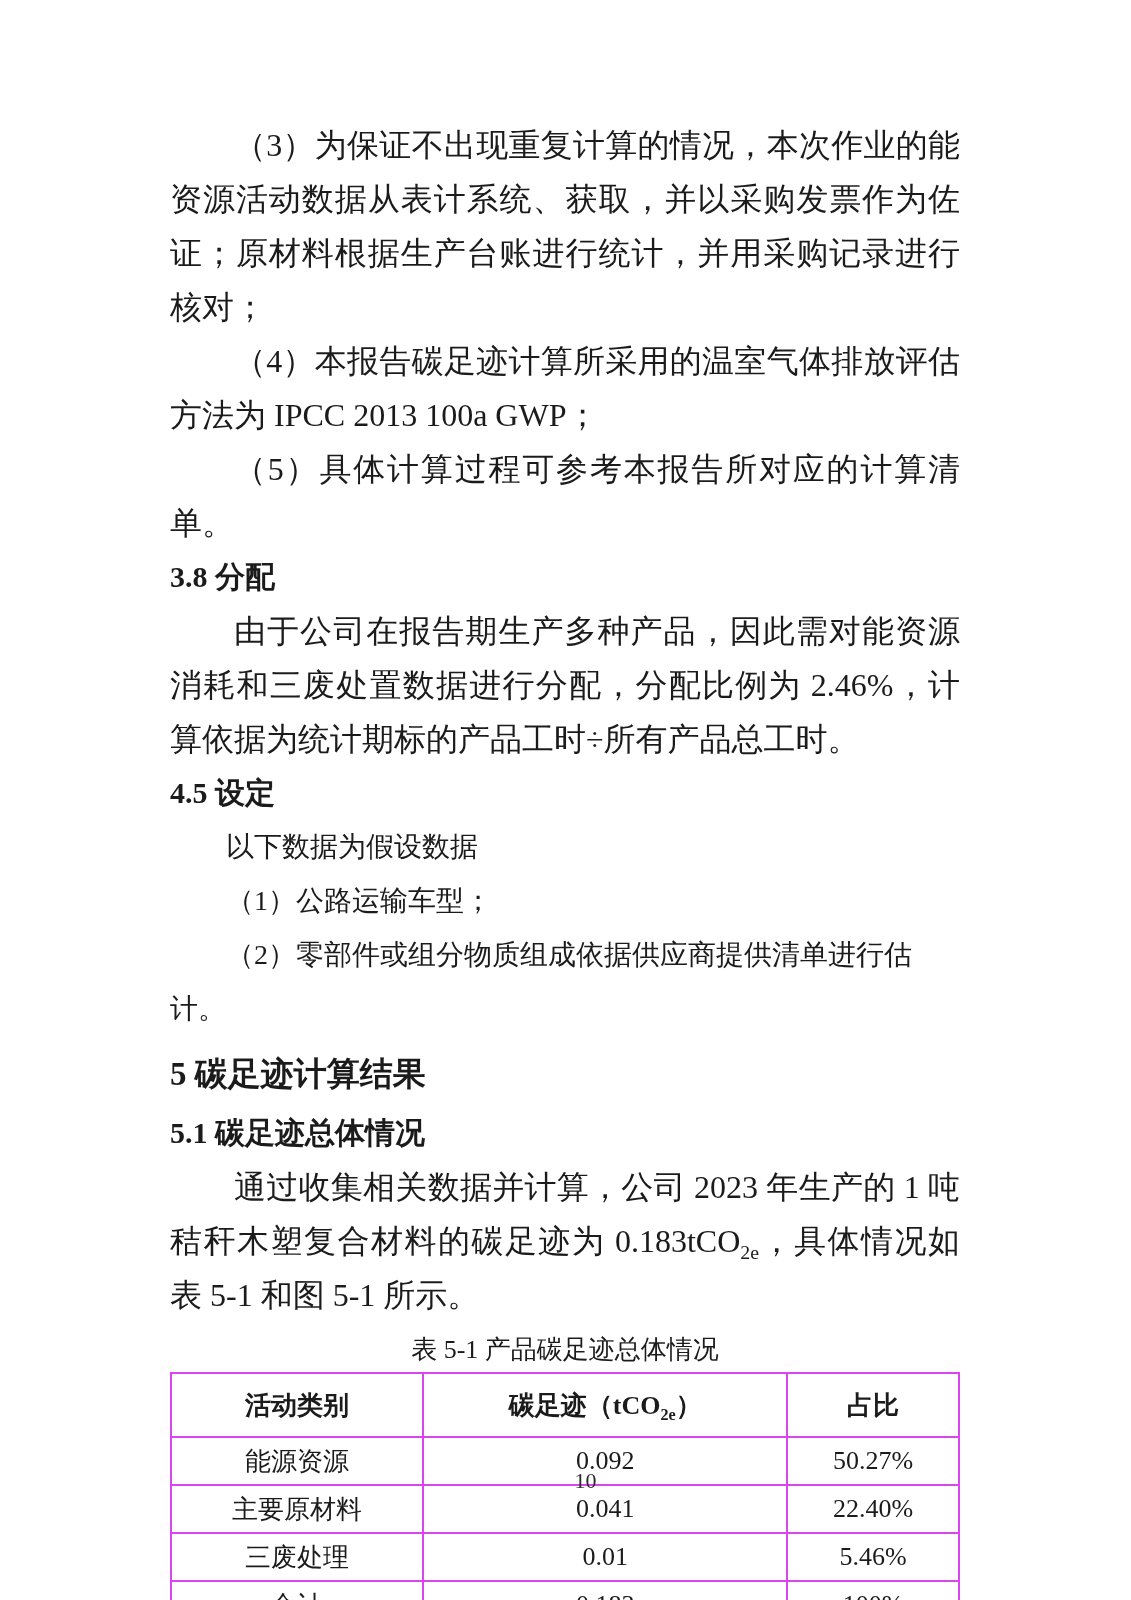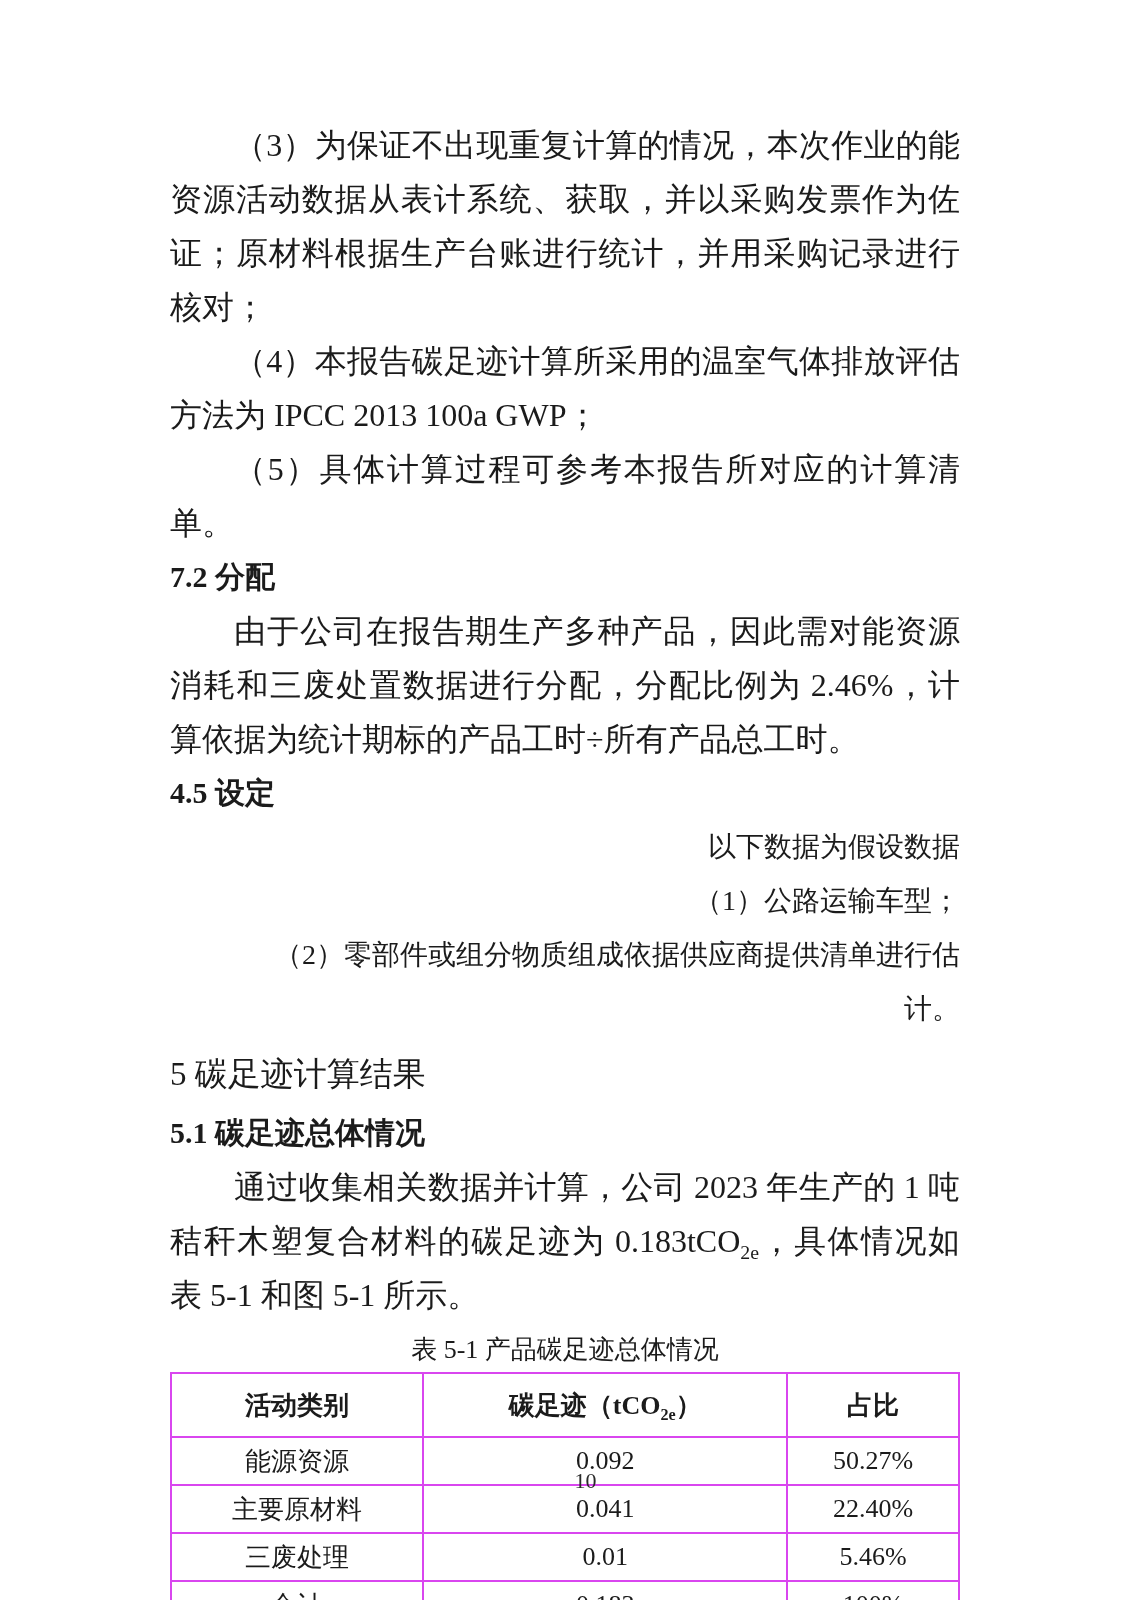--- a/index.html
+++ b/index.html
@@ -21,32 +21,31 @@
     line-height:54px;
     margin:0;
     text-align:justify;
     text-indent:2em;
   }
   p.single{
     font-size:28px;
     line-height:54px;
     margin:0;
     text-indent:2em;
-    text-align:right;
   }
   h2.sec{
     font-size:30px;
     line-height:54px;
     font-weight:bold;
     margin:0;
   }
   h1.chap{
     font-size:33px;
     line-height:64px;
-    font-weight:normal;
+    font-weight:bold;
     margin:6px 0 0 0;
   }
   .table-title{
     font-size:26px;
     font-weight:normal;
     text-align:center;
     line-height:40px;
     margin-top:8px;
   }
   table.cf{
@@ -89,21 +88,21 @@
 
 <div class="page">
   <div class="content">
 
     <p class="body">（3）为保证不出现重复计算的情况，本次作业的能资源活动数据从表计系统、获取，并以采购发票作为佐证；原材料根据生产台账进行统计，并用采购记录进行核对；</p>
 
     <p class="body">（4）本报告碳足迹计算所采用的温室气体排放评估方法为 IPCC 2013 100a GWP；</p>
 
     <p class="body">（5）具体计算过程可参考本报告所对应的计算清单。</p>
 
-    <h2 class="sec">7.2 分配</h2>
+    <h2 class="sec">3.8 分配</h2>
 
     <p class="body">由于公司在报告期生产多种产品，因此需对能资源消耗和三废处置数据进行分配，分配比例为 2.46%，计算依据为统计期标的产品工时÷所有产品总工时。</p>
 
     <h2 class="sec">4.5 设定</h2>
 
     <p class="single">以下数据为假设数据</p>
 
     <p class="single">（1）公路运输车型；</p>
 
     <p class="single">（2）零部件或组分物质组成依据供应商提供清单进行估计。</p>

